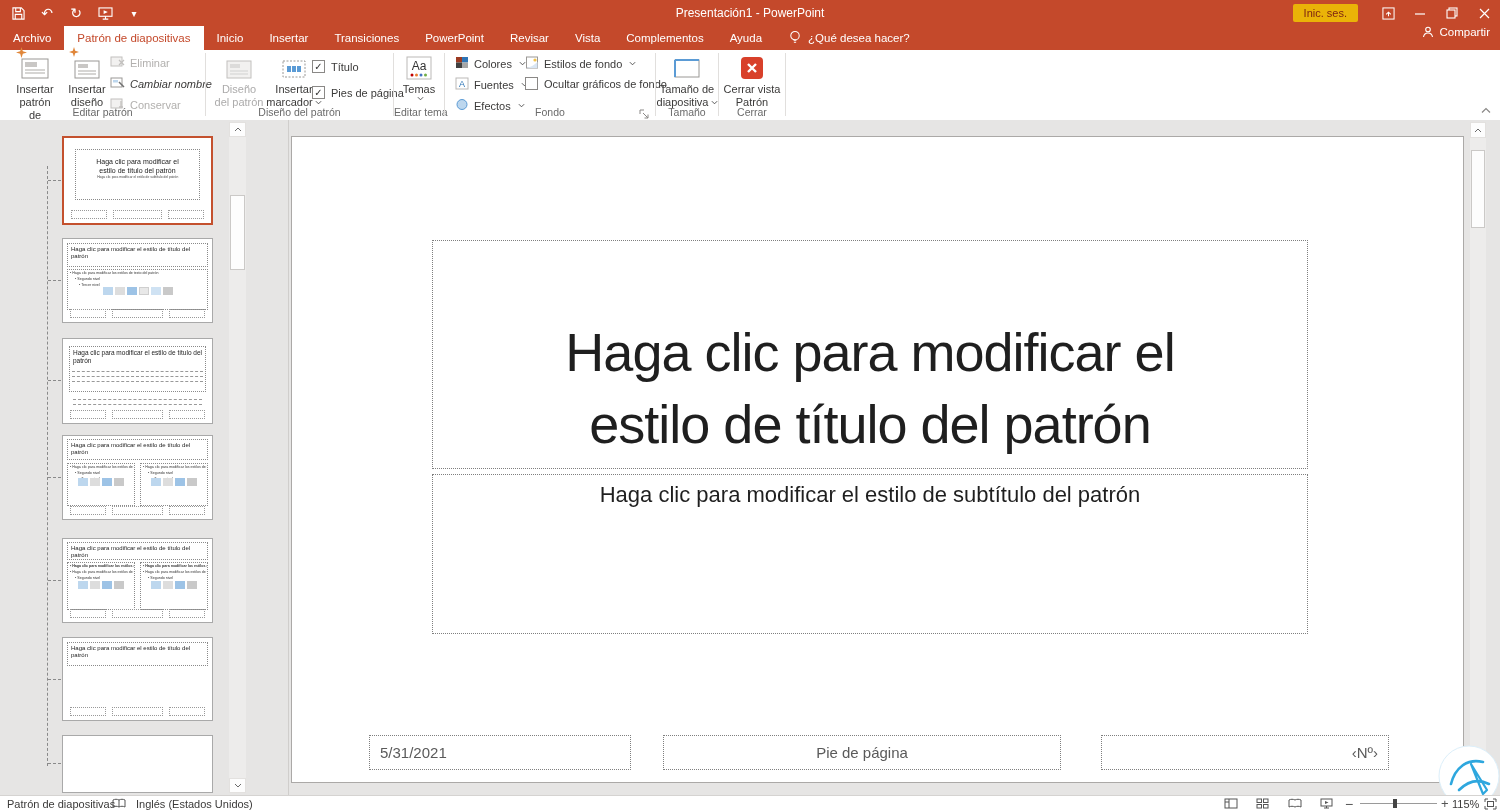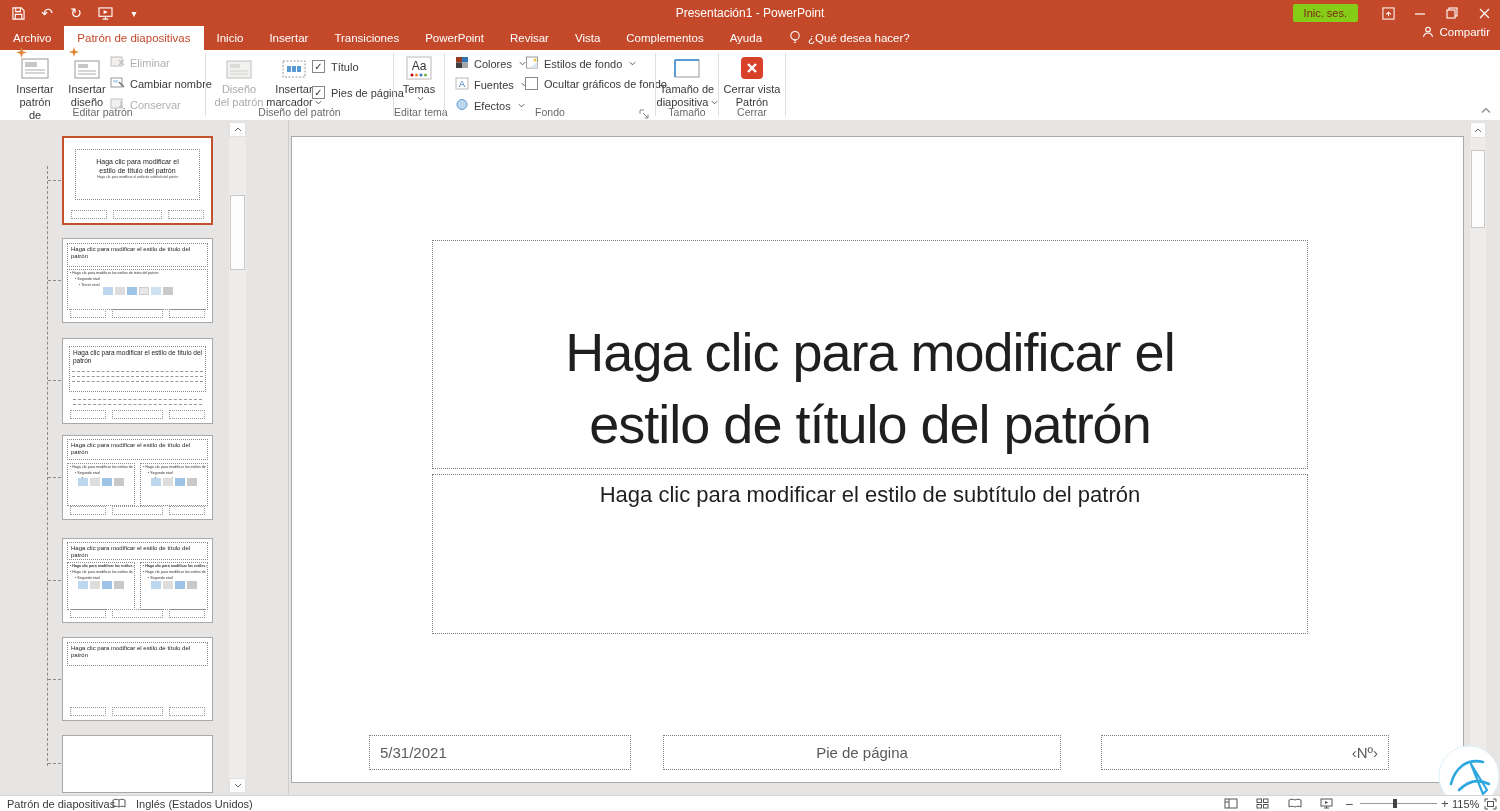--- a/index.html
+++ b/index.html
@@ -5,21 +5,21 @@
   html,body{margin:0;padding:0;width:1500px;height:811px;overflow:hidden;
     font-family:"Liberation Sans",sans-serif;-webkit-font-smoothing:antialiased;}
   .app{position:relative;width:1500px;height:811px;background:#E6E5E4;}
 
   
   .titlebar{position:absolute;left:0;top:0;width:100%;height:26px;background:#C4492B;display:flex;align-items:center;}
   .qat{display:flex;align-items:center;gap:13px;margin-left:10px;color:#fff;}
   .qat .qbtn{display:flex;align-items:center;justify-content:center;height:20px;min-width:16px;font-size:14px;color:#fff;cursor:default;}
   .win-title{position:absolute;left:50%;transform:translateX(-50%);color:#fff;font-size:12px;white-space:nowrap;}
   .tb-right{position:absolute;right:0;top:0;height:26px;display:flex;align-items:center;}
-  .signin{background:#84cc16;color:#7E2412;font-size:11px;padding:3px 11px;border-radius:2px;margin-right:14px;cursor:default;}
+  .signin{background:#eab308;color:#7E2412;font-size:11px;padding:3px 11px;border-radius:2px;margin-right:14px;cursor:default;}
   .winbtn{width:32px;height:26px;display:flex;align-items:center;justify-content:center;color:#fff;}
 
   
   .tabrow{position:absolute;left:0;top:26px;width:100%;height:24px;background:#C4492B;display:flex;align-items:stretch;}
   .tab{color:#fff;font-size:11.5px;padding:0 13px;display:flex;align-items:center;white-space:nowrap;cursor:default;}
   .tab.active{background:#fff;color:#C4492B;}
   .helpitem{display:flex;align-items:center;gap:7px;color:#fff;font-size:11.5px;margin-left:14px;}
   .share{position:absolute;right:10px;top:0;height:24px;display:flex;align-items:flex-start;gap:6px;color:#fff;font-size:11.5px;}
 
   
@@ -210,21 +210,21 @@
         <div>Insertar</div>
         <div>diseño</div>
       </div>
       <div class="smallbtn disabled" style="left:110px;top:6px;">
         <span><svg width="15" height="12" viewBox="0 0 15 12">
               <rect x="1" y="1" width="11" height="9" fill="#F2F1F0" stroke="#C2C0BE"></rect>
               <path d="M9 4 L14 9 M14 4 L9 9" stroke="#C2C0BE" stroke-width="1.3"></path>
             </svg></span>
         <span>Eliminar</span>
       </div>
-      <div class="smallbtn" style="left:110px;top:27px;">
+      <div class="smallbtn" style="left:110px;top:27px;font-style:italic;">
         <span><svg width="15" height="12" viewBox="0 0 15 12">
               <rect x="1" y="1" width="11" height="9" fill="#fff" stroke="#9a9895"></rect>
               <rect x="3" y="3" width="5" height="2.5" fill="#BDD7EE"></rect>
               <path d="M9 5 L14 10" stroke="#707070" stroke-width="1.5"></path>
             </svg></span>
         <span>Cambiar nombre</span>
       </div>
       <div class="smallbtn disabled" style="left:110px;top:48px;">
         <span><svg width="15" height="12" viewBox="0 0 15 12">
               <rect x="1" y="1" width="11" height="9" fill="#F2F1F0" stroke="#C2C0BE"></rect>

